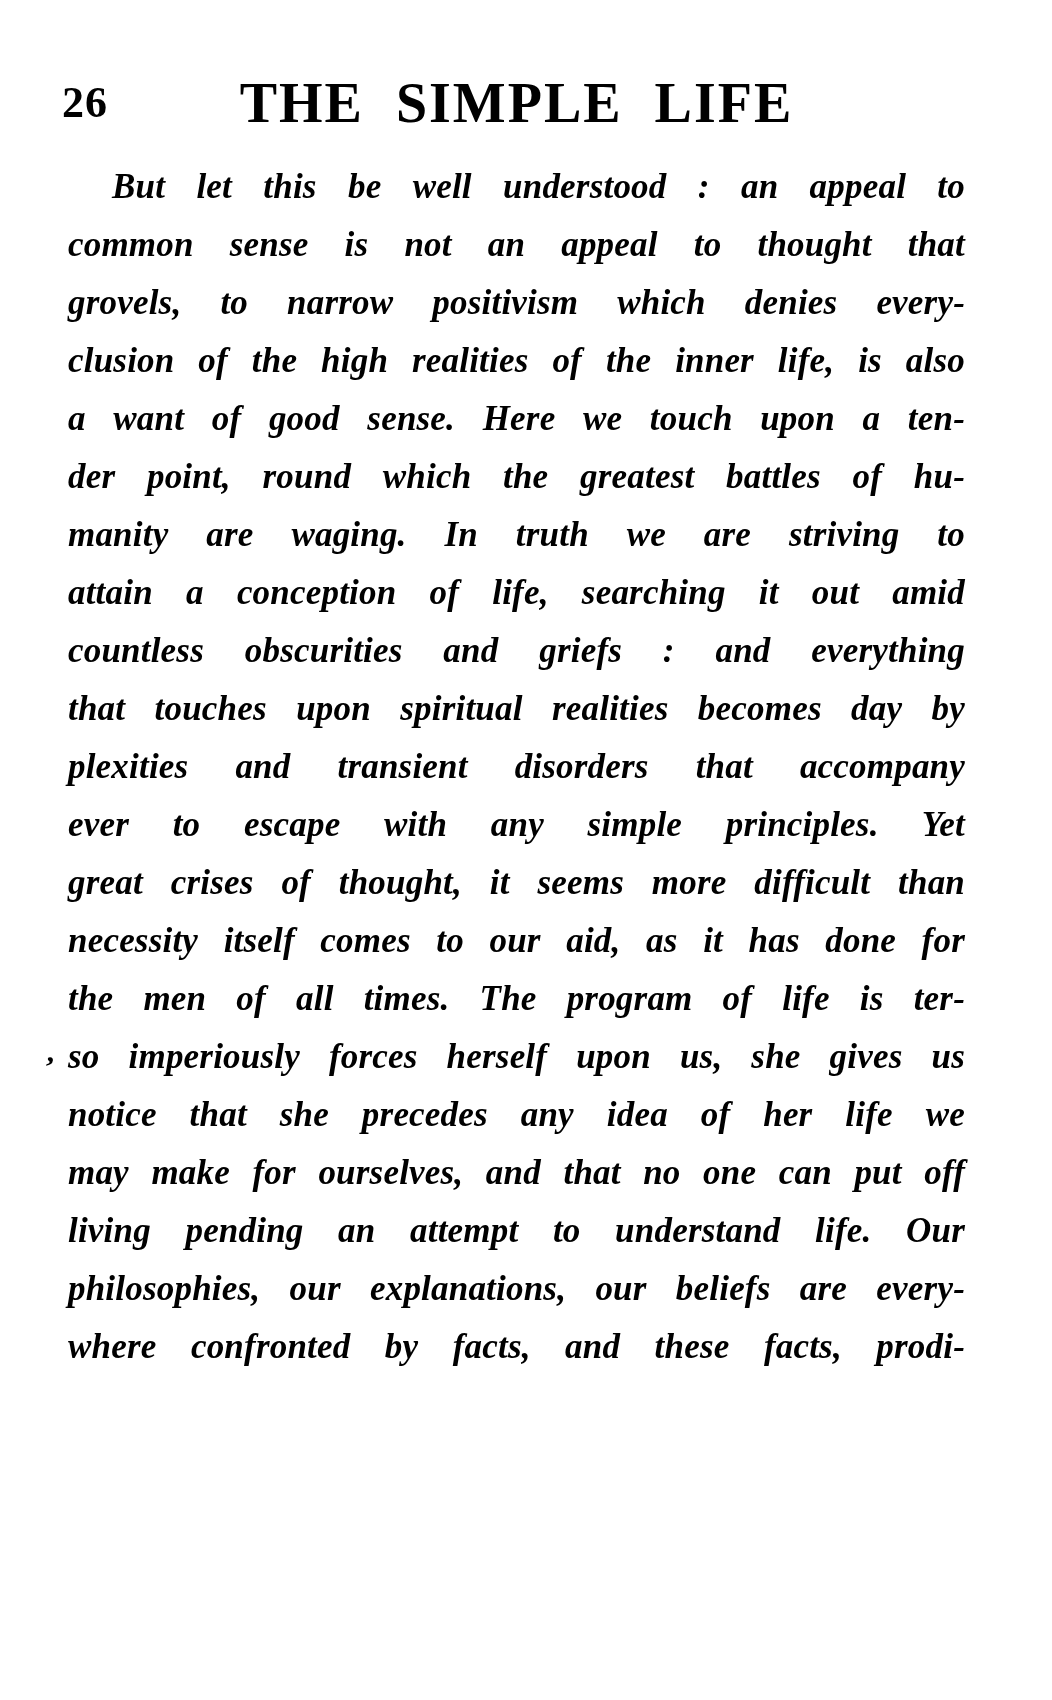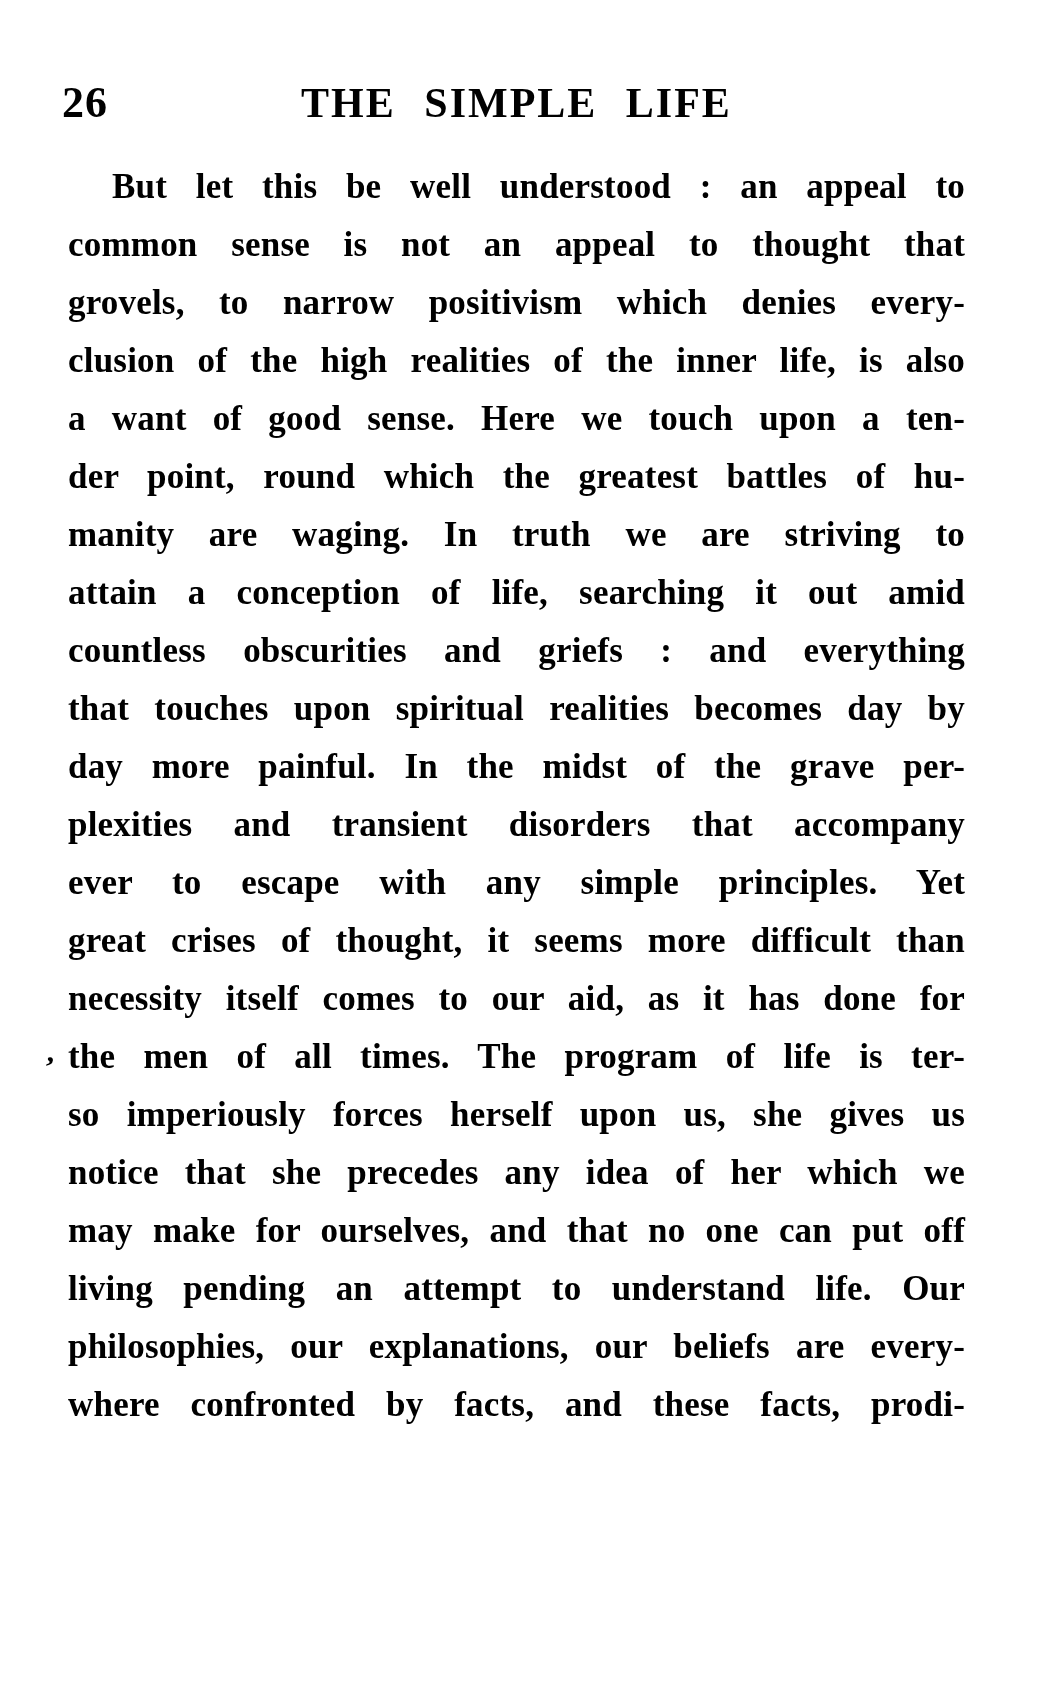--- a/index.html
+++ b/index.html
@@ -32,29 +32,30 @@
     line-height: 46px;
     letter-spacing: 1px;
   }
   .title {
     position: absolute;
     left: 0;
     right: 0;
     top: 0;
     margin: 0;
     text-align: center;
-    font-size: 42px;
+    font-size: 56px;
     line-height: 46px;
     font-weight: 700;
     letter-spacing: 2px;
     word-spacing: 16px;
     white-space: nowrap;
   }
   .body-text {
     margin-top: 32px;
+    font-style: italic;
   }
   .line {
     margin: 0;
     font-size: 35px;
     line-height: 58px;
     text-align: justify;
     text-align-last: justify;
     -moz-text-align-last: justify;
     letter-spacing: 0.2px;
   }
@@ -83,28 +84,27 @@
     <p class="line indent">But let this be well understood : an appeal to</p>
     <p class="line">common sense is not an appeal to thought that</p>
     <p class="line">grovels, to narrow positivism which denies every-</p>
     <p class="line">clusion of the high realities of the inner life, is also</p>
     <p class="line">a want of good sense. Here we touch upon a ten-</p>
     <p class="line">der point, round which the greatest battles of hu-</p>
     <p class="line">manity are waging. In truth we are striving to</p>
     <p class="line">attain a conception of life, searching it out amid</p>
     <p class="line">countless obscurities and griefs : and everything</p>
     <p class="line">that touches upon spiritual realities becomes day by</p>
-    <p class="line">day more painful. In the midst of the grave per-</p>
     <p class="line">plexities and transient disorders that accompany</p>
     <p class="line">ever to escape with any simple principles. Yet</p>
     <p class="line">great crises of thought, it seems more difficult than</p>
     <p class="line">necessity itself comes to our aid, as it has done for</p>
     <p class="line">the men of all times. The program of life is ter-</p>
     <p class="line">so imperiously forces herself upon us, she gives us</p>
-    <p class="line">notice that she precedes any idea of her which we</p>
+    <p class="line">notice that she precedes any idea of her life we</p>
     <p class="line">may make for ourselves, and that no one can put off</p>
     <p class="line">living pending an attempt to understand life. Our</p>
     <p class="line">philosophies, our explanations, our beliefs are every-</p>
     <p class="line">where confronted by facts, and these facts, prodi-</p>
   </main>
 </div>
 
 <span class="stray-mark">’</span>
 
 </body></html>

